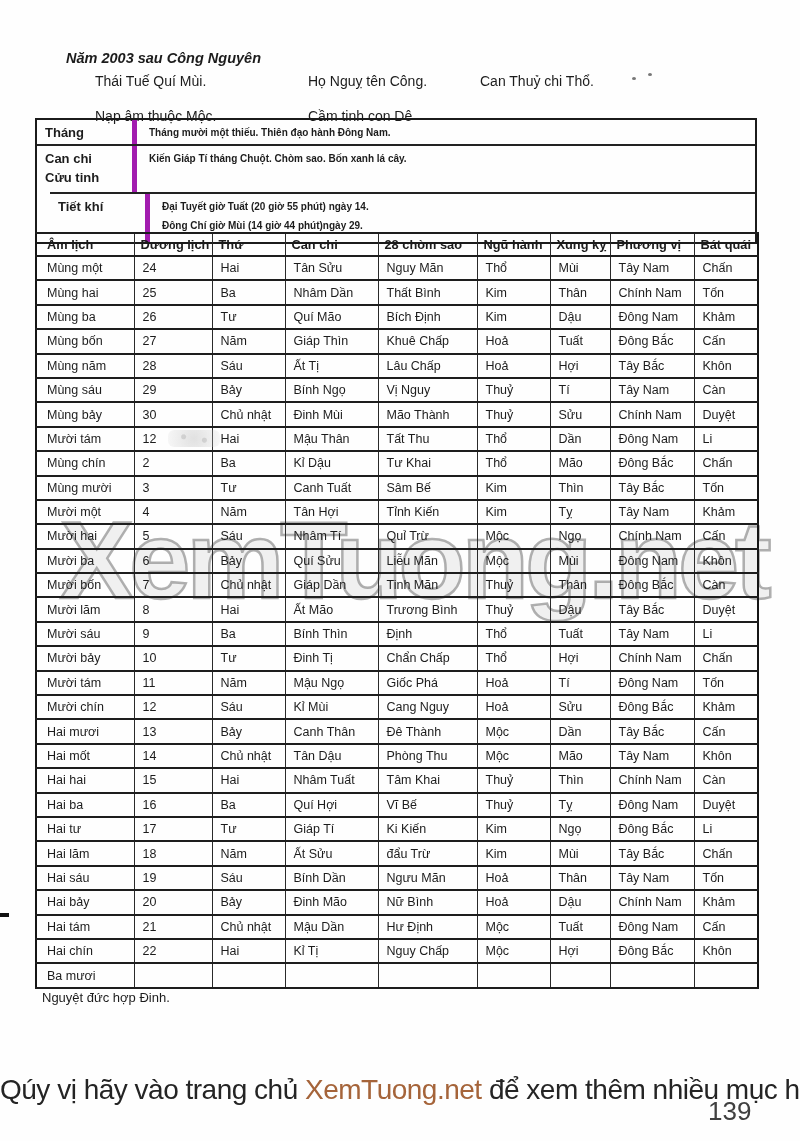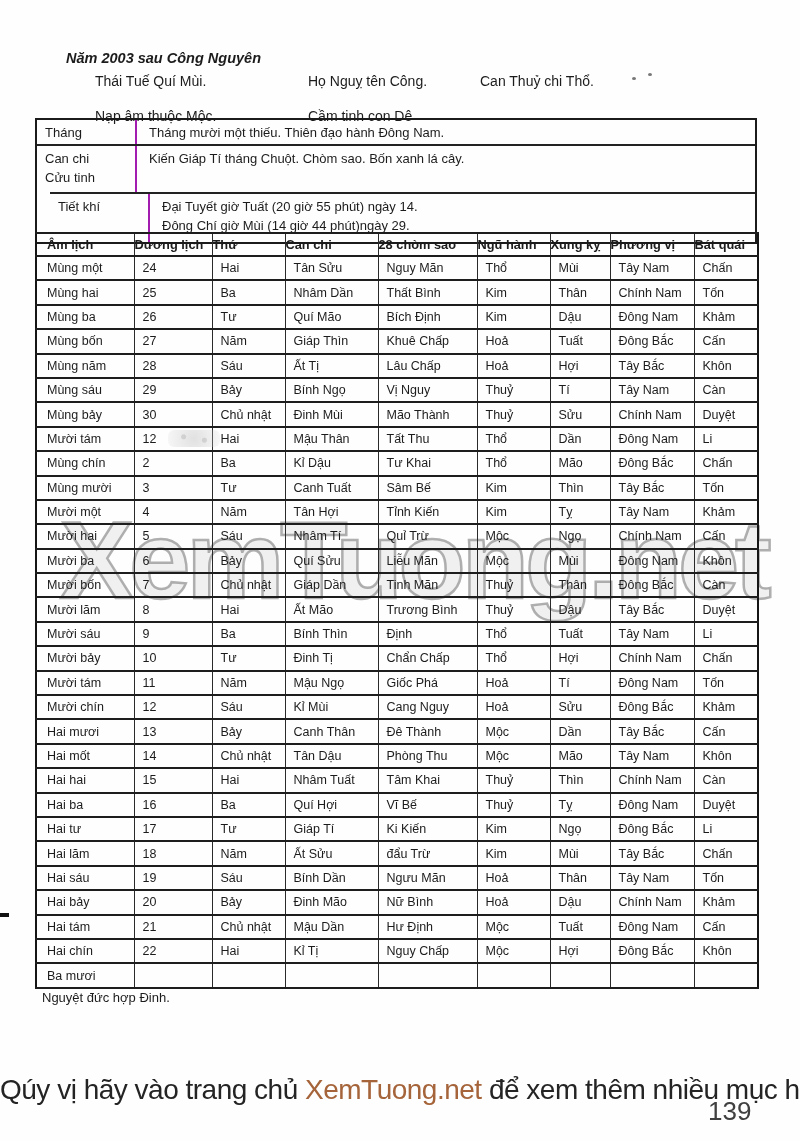--- a/index.html
+++ b/index.html
@@ -14,34 +14,34 @@
   .h-l2{top:94px;margin-top:14px;}
   .hx1{left:95px;} .hx2{left:308px;} .hx3{left:480px;text-align:center;}
   
   .info-table{
     position:absolute;left:35px;top:118px;width:722px;
     border:2px solid #1b1b1b;box-sizing:border-box;background:transparent;z-index:2;
   }
   .info-row{display:flex;border-top:2px solid #222;}
   .info-row:first-child{border-top:none;}
   .info-label{
-    width:100px;flex:0 0 100px;border-right:2px solid #a21caf;box-sizing:border-box;
-    font-weight:400;font-size:13px;padding:3px 0 2px 8px;line-height:19px;
-  }
-  .info-content{flex:1;font-size:13px;padding:3px 0 6px 12px;line-height:19px;}
+    width:100px;flex:0 0 100px;border-right:5px solid #a21caf;box-sizing:border-box;
+    font-weight:700;font-size:13px;padding:3px 0 2px 8px;line-height:19px;
+  }
+  .info-content{flex:1;font-size:10px;padding:3px 0 6px 12px;line-height:19px;font-weight:bold;}
   
   table.lunar{
     position:absolute;left:35px;top:232px;width:722px;z-index:2;
     border-collapse:collapse;table-layout:fixed;background:transparent;
   }
   table.lunar th,table.lunar td{
     border:1px solid #2a2a2a;border-top:2px solid #1d1d1d;border-bottom:2px solid #1d1d1d;
     font-size:12.5px;text-align:left;padding:0 0 0 8px;white-space:nowrap;overflow:visible;
   }
-  table.lunar th{font-weight:700;height:21px;font-size:12.8px;padding-left:0;}
+  table.lunar th{font-weight:700;height:21px;font-size:12.8px;padding-left:6px;}
   table.lunar td{height:22.4px;font-weight:400;}
   table.lunar td:first-child,table.lunar th:first-child{padding-left:10px;}
   table.lunar{border:2px solid #151515;}
   
   .watermark{
     position:absolute;left:60px;top:496px;z-index:1;white-space:nowrap;
     font-size:110px;font-weight:700;letter-spacing:-4px;
     color:rgba(228,228,228,0.55);
     -webkit-text-stroke:2.5px rgba(150,150,150,0.75);
     pointer-events:none;user-select:none;

